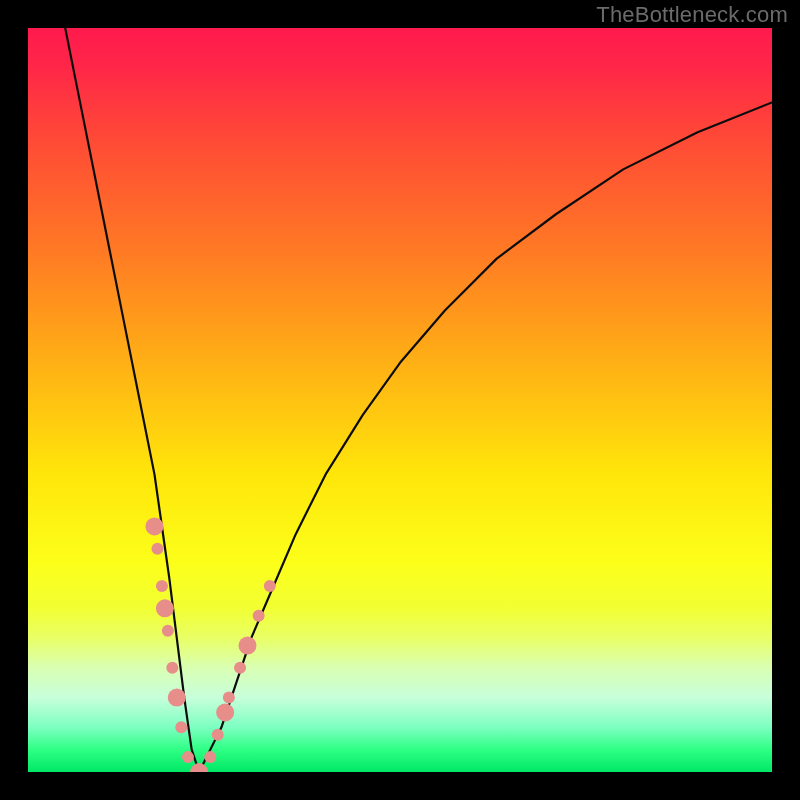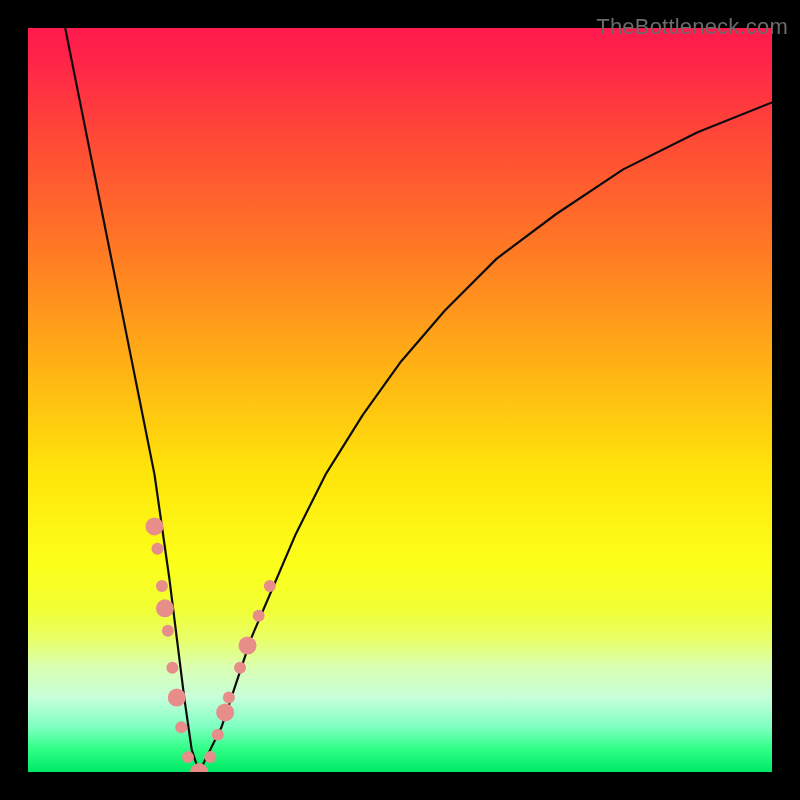--- a/index.html
+++ b/index.html
@@ -16,21 +16,21 @@
     top: 0; left: 0;
     width: 800px; height: 800px;
     background: #000;
   }
   .plot {
     position: absolute;
     background: #000;
   }
   .watermark {
     position: absolute;
-    top: 14px;
+    top: 2px;
     right: 12px;
     color: #6b6b6b;
     font-size: 22px;
     letter-spacing: 0.2px;
     user-select: none;
   }
   svg { display: block; }
 </style>
 </head>
 <body>

